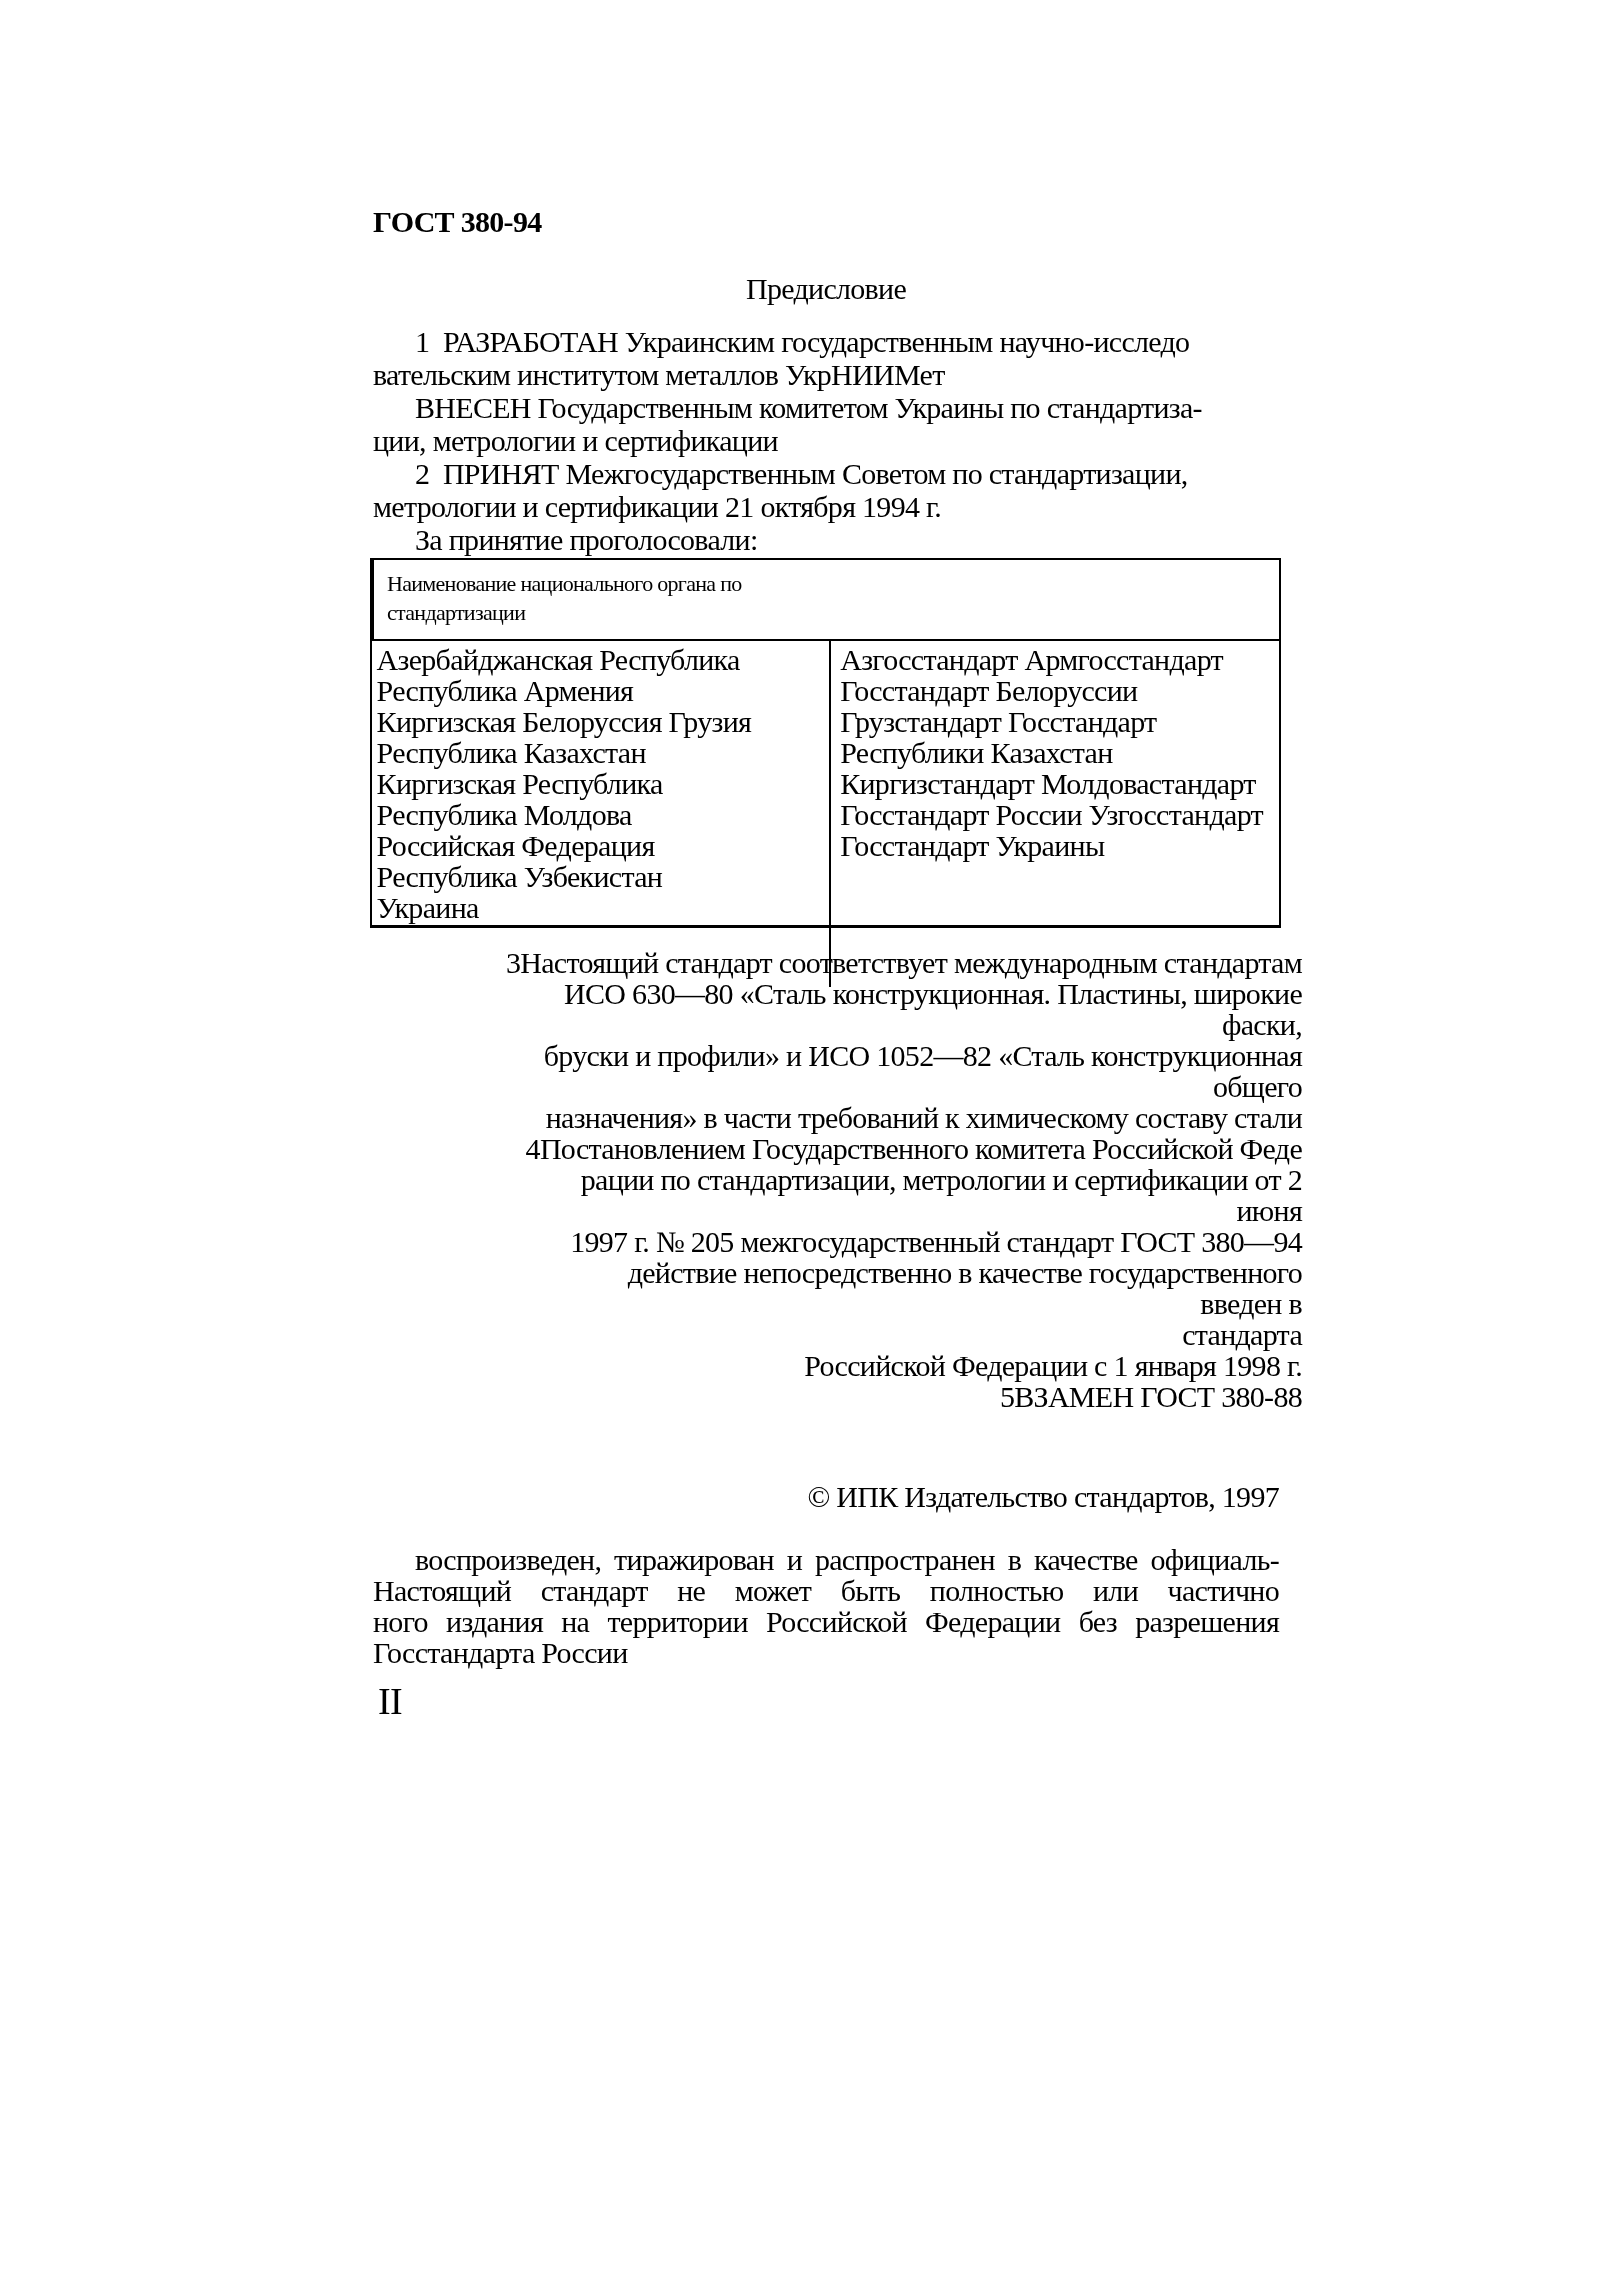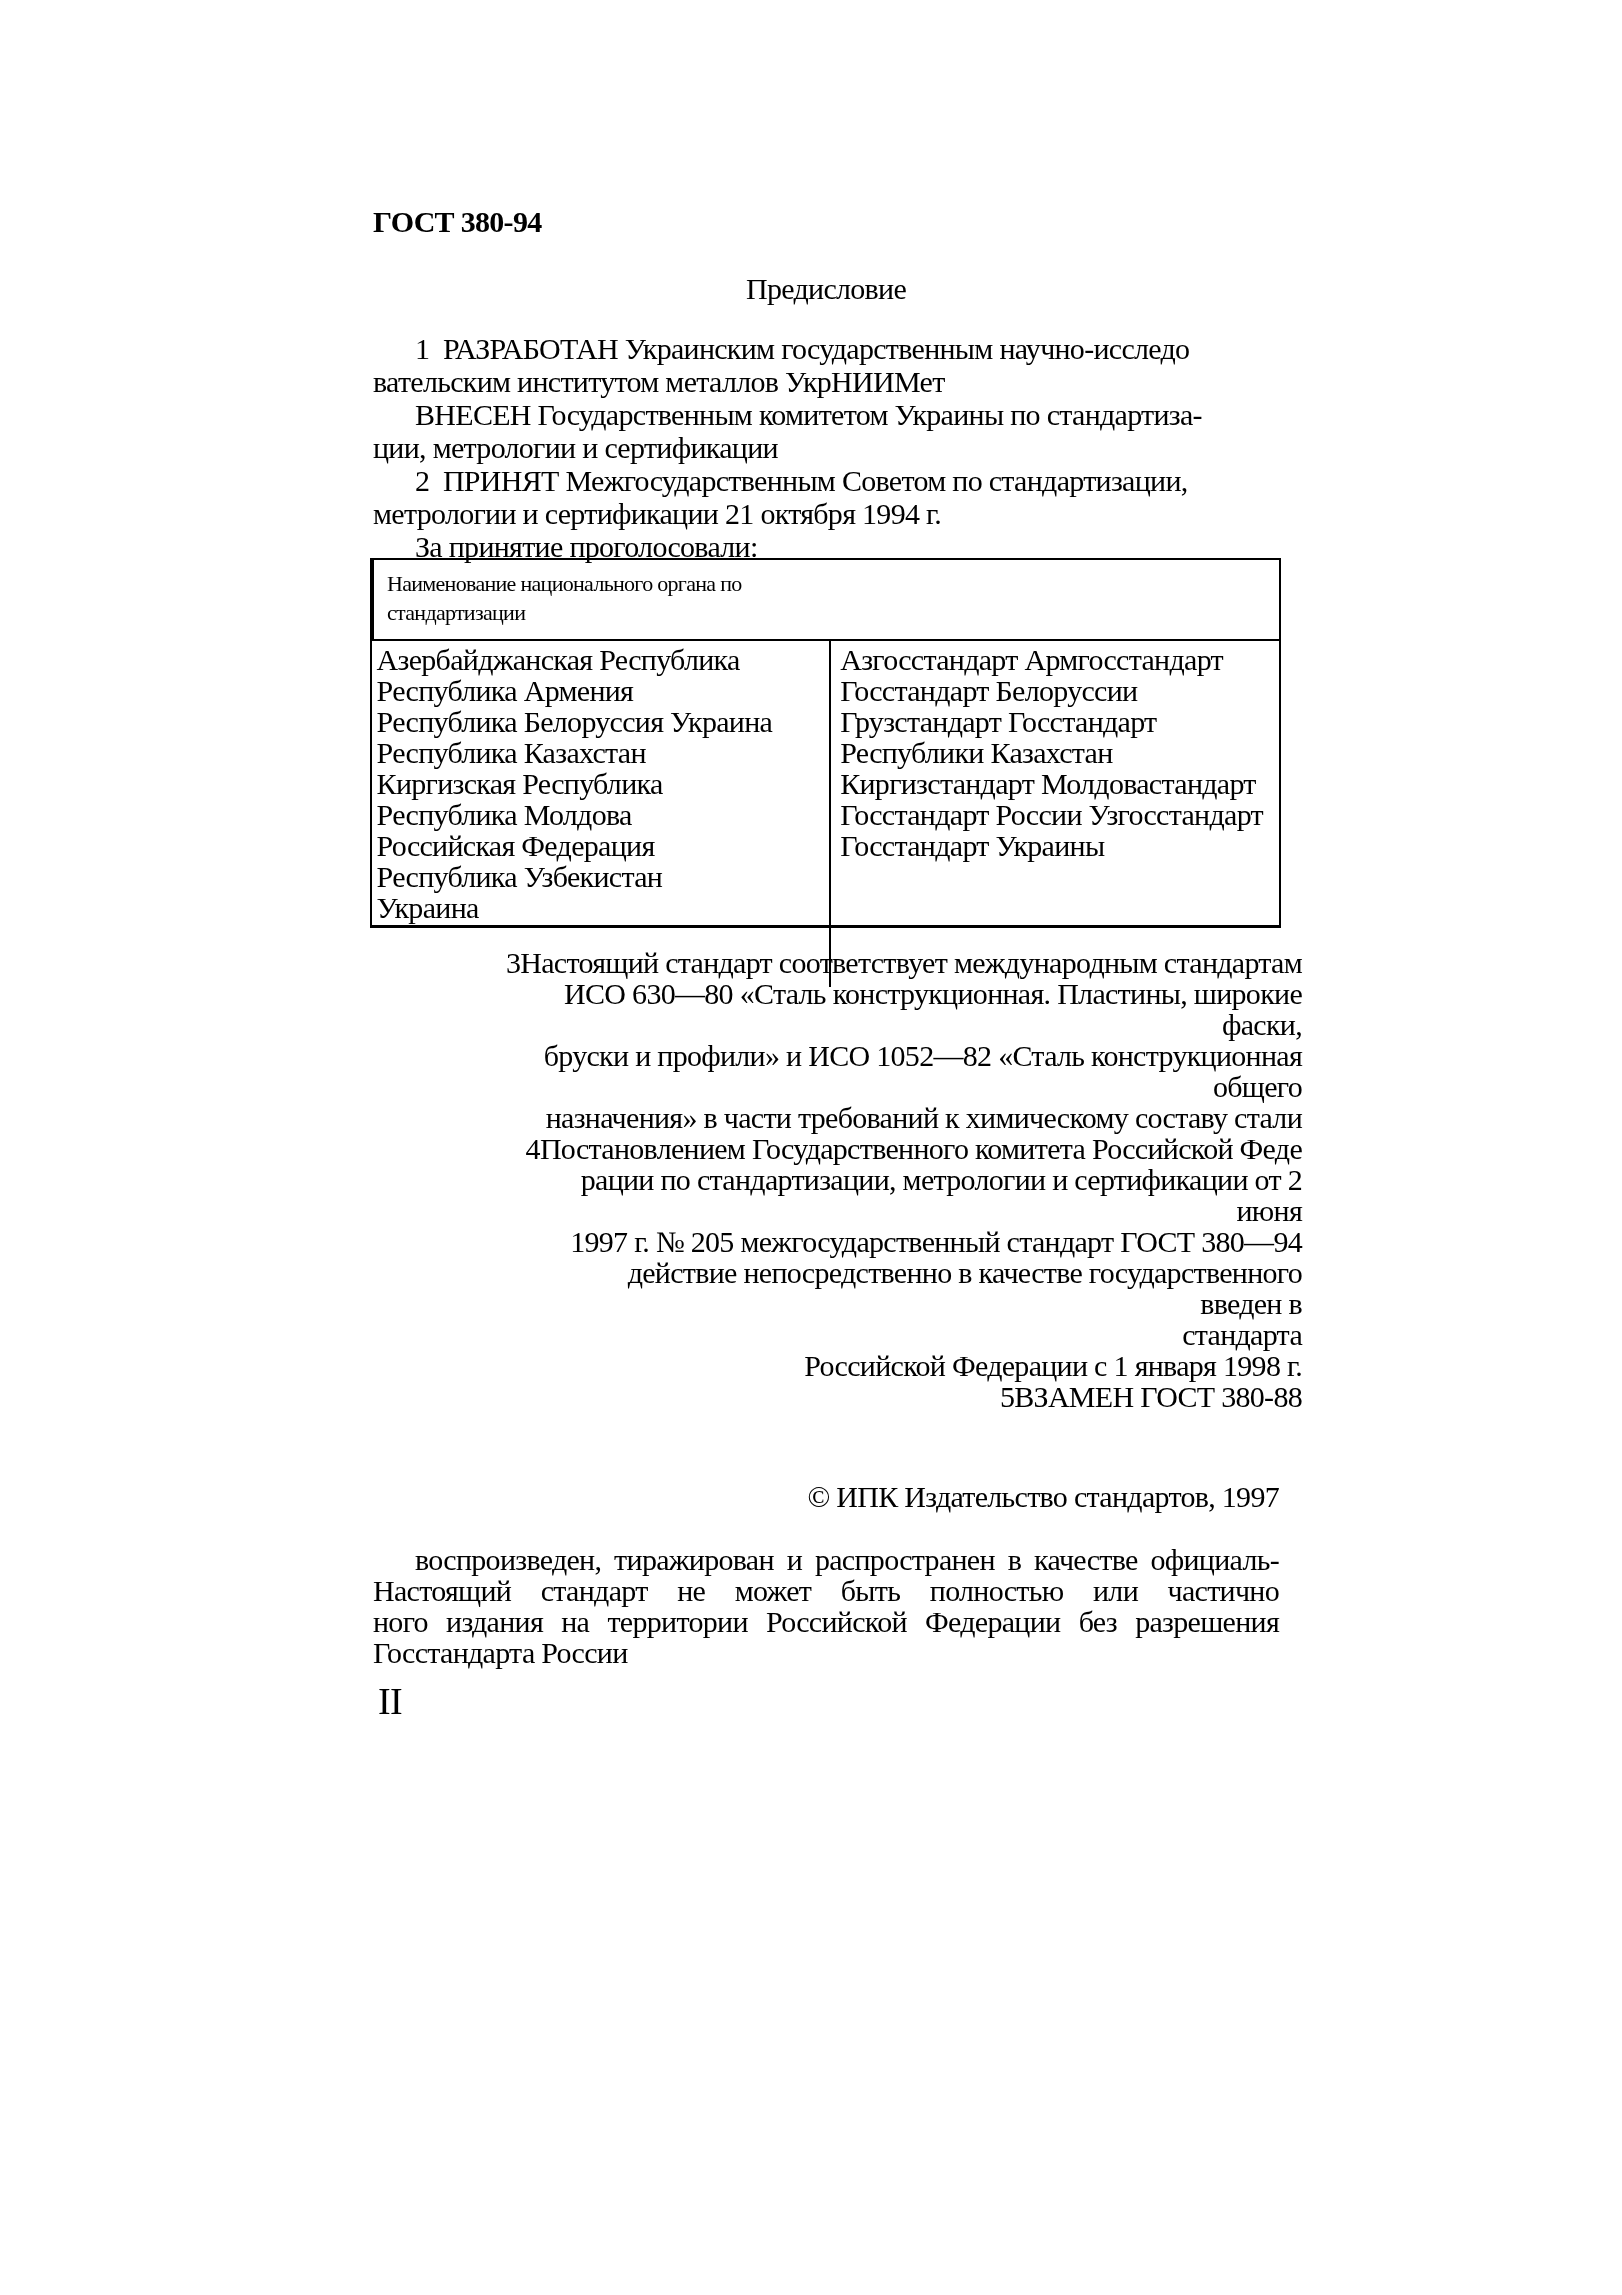--- a/index.html
+++ b/index.html
@@ -34,21 +34,21 @@
     width: 906px;
     text-align: center;
     font-size: 30px;
     white-space: pre;
   }
 
   
   .intro {
     position: absolute;
     left: 373px;
-    top: 332px;
+    top: 325px;
     width: 929px;
     font-size: 30px;
   }
   .intro .line {
     line-height: 33px;
     white-space: pre;
   }
   .intro .line.indent { padding-left: 42px; }
 
   
@@ -180,21 +180,21 @@
   <div class="vote-table">
     <div class="thead">
       <div class="th-right">
         <span class="th-right-text">Наименование национального органа по стандартизации</span>
       </div>
     </div>
     <div class="tbody">
       <div class="td-left">
           <div class="cell-line">Азербайджанская Республика</div>
           <div class="cell-line">Республика Армения</div>
-          <div class="cell-line">Республика Белоруссия Украина</div>
+          <div class="cell-line">Киргизская Белоруссия Грузия</div>
           <div class="cell-line">Республика Казахстан</div>
           <div class="cell-line">Киргизская Республика</div>
           <div class="cell-line">Республика Молдова</div>
           <div class="cell-line">Российская Федерация</div>
           <div class="cell-line">Республика Узбекистан</div>
           <div class="cell-line">Украина</div>
         </div>
       <div class="td-right">
           <div class="cell-line">Азгосстандарт Армгосстандарт</div>
           <div class="cell-line">Госстандарт Белоруссии</div>

